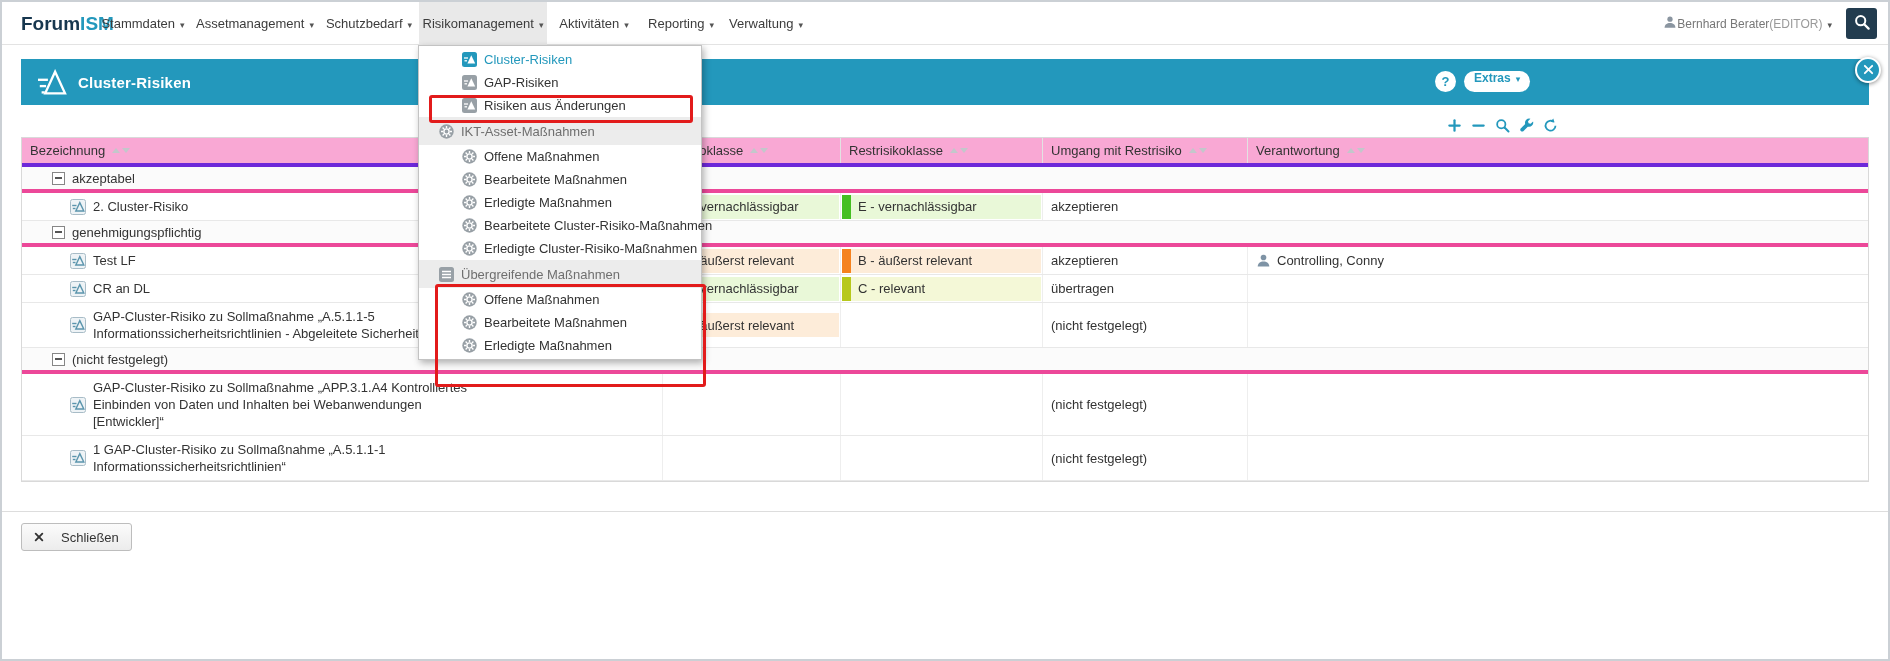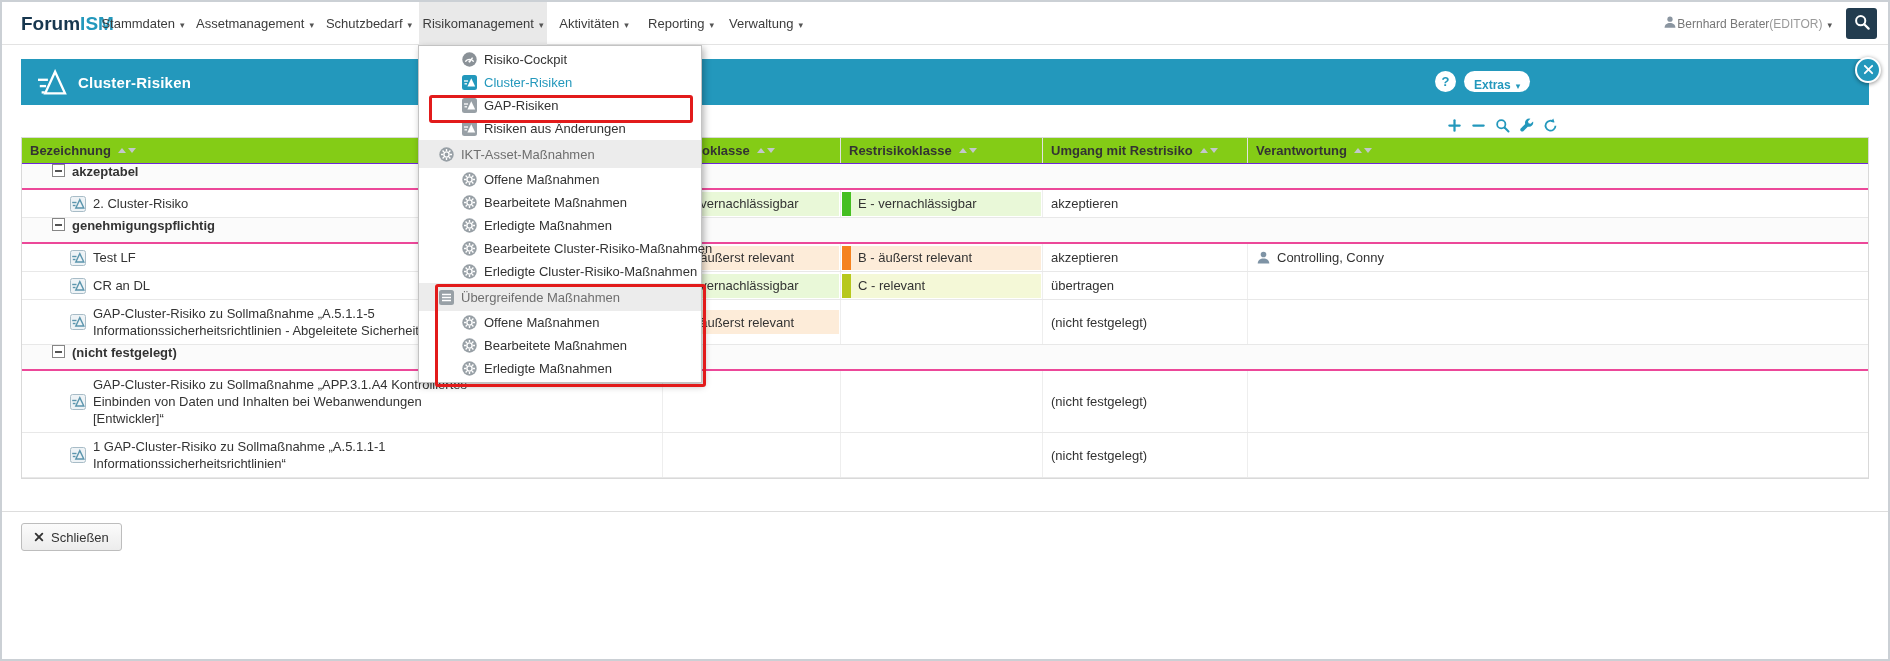--- a/index.html
+++ b/index.html
@@ -20,58 +20,58 @@
   .searchbtn{position:absolute;right:11px;top:6px;width:31px;height:31px;background:#223c4f;border-radius:3px;
     display:flex;align-items:center;justify-content:center;color:#fff;cursor:pointer}
 
   
   .panelbar{position:absolute;left:19px;right:19px;top:57px;height:46px;background:#2398bc;color:#fff;display:flex;align-items:center}
   .panel-icon{margin-left:15px;display:flex}
   .panel-title{font-size:15px;font-weight:bold;margin-left:11px;letter-spacing:.2px}
   .helpbtn{position:absolute;left:1414px;top:12px;width:21px;height:21px;border-radius:50%;background:#fff;color:#2398bc;
     font-weight:bold;font-size:13px;display:flex;align-items:center;justify-content:center;cursor:pointer}
   .extrasbtn{position:absolute;left:1443px;top:12px;height:21px;padding:0 10px;border-radius:11px;background:#fff;color:#2398bc;
-    font-weight:bold;font-size:12px;display:flex;align-items:flex-end;cursor:pointer}
+    font-weight:bold;font-size:12px;display:flex;align-items:flex-start;cursor:pointer}
   .extrasbtn .caret::after{color:#2398bc}
   .closecircle{position:absolute;left:1853px;top:55px;width:26px;height:26px;border-radius:50%;background:#2398bc;
     border:2px solid #fff;box-shadow:0 1px 4px rgba(0,0,0,.45);display:flex;align-items:center;justify-content:center;cursor:pointer;z-index:20}
 
   
   .gridtools{position:absolute;left:1445px;top:116px;display:flex;gap:9px;color:#2398bc;align-items:center}
   .gridtools span{display:flex;cursor:pointer}
 
   
   .table{position:absolute;left:19px;right:19px;top:135px;border:1px solid #d9d9d9;font-size:13px;color:#333;background:#fff}
   .cols{display:grid;grid-template-columns:641px 178px 202px 205px 624px}
-  .thead{background:#84cc16;border-bottom:1px solid #6d28d9;font-weight:bold}
+  .thead{background:#f9a8d4;border-bottom:4px solid #6d28d9;font-weight:normal}
   .th{height:25px;display:flex;align-items:center;padding-left:8px;border-right:1px solid #e2e2e2;cursor:pointer;white-space:nowrap;overflow:hidden}
   .th:last-child{border-right:none}
   .sort{display:inline-flex;gap:2px;margin-left:7px;align-items:center}
   .sort i{width:0;height:0;border-left:4px solid transparent;border-right:4px solid transparent;display:block}
   .sort .up{border-bottom:5px solid #c3c7cb}
   .sort .down{border-top:5px solid #c3c7cb}
-  .grow{height:26px;display:flex;align-items:flex-start;padding-left:30px;font-weight:bold;background:#fbfbfb;border-bottom:2px solid #ec4899;cursor:pointer}
+  .grow{height:26px;display:flex;align-items:center;padding-left:30px;font-weight:normal;background:#fbfbfb;border-bottom:4px solid #ec4899;cursor:pointer}
   .toggle{width:13px;height:13px;border:1px solid #868686;background:#fff;display:inline-flex;align-items:center;justify-content:center;margin-right:7px;flex-shrink:0}
   .toggle::before{content:"";width:7px;height:2px;background:#555}
   .drow{border-bottom:1px solid #e8e8e8;cursor:pointer}
   .td{display:flex;align-items:center;border-right:1px solid #eeeeee;padding:0 8px;min-height:26px}
   .td:last-child{border-right:none}
   .td.name{padding-left:48px;gap:7px}
   .td.name svg{flex-shrink:0}
   .name-text{max-width:400px;line-height:17px;padding:5px 0}
   .td.riskcell{padding:1px}
   .riskbox{flex:1;height:24px;display:flex;align-items:center;padding-left:7px;border-left:9px solid}
   .lv-green{border-color:#45bf22;background:#e9f8d8}
   .lv-orange{border-color:#f5821f;background:#fdecd9}
   .lv-yellow{border-color:#b7c81c;background:#f4f8d7}
   .vcell{gap:6px}
 
   
   .footline{position:absolute;left:0;right:0;top:509px;border-top:1px solid #dddddd}
-  .closebtn{position:absolute;left:19px;top:521px;height:28px;padding:0 12px;display:flex;align-items:center;gap:7px;
+  .closebtn{position:absolute;left:19px;top:521px;height:28px;padding:0 12px;display:flex;align-items:center;gap:17px;
     background:linear-gradient(#fbfbfb,#ececec);border:1px solid #bdbdbd;border-radius:3px;font-size:13px;color:#333;cursor:pointer}
 
   
   .menu{position:absolute;left:416px;top:43px;width:284px;background:#fff;border:1px solid #c3c3c3;
     box-shadow:2px 3px 7px rgba(0,0,0,.3);z-index:50;padding:2px 0}
   .mi{display:flex;align-items:center;gap:7px;font-size:13px;color:#333;cursor:pointer;white-space:nowrap}
   .mi svg{flex-shrink:0;display:block}
   .mhdr{height:28px;background:#ececec;color:#6f6f6f;padding-left:20px}
   .msub{height:23px;padding-left:43px}
   .msub.active{color:#2398bc}
@@ -364,29 +364,20 @@
   <div class="footline"></div>
   <div class="closebtn">
     <span><svg viewBox="0 0 12 12" width="10" height="10" stroke="#333" stroke-width="2.2" stroke-linecap="round">
           <line x1="2" y1="2" x2="10" y2="10"></line>
           <line x1="10" y1="2" x2="2" y2="10"></line>
         </svg></span>
     <span>Schließen</span>
   </div>
 
   <div class="menu">
-    <div class="mi msub">
-        <svg viewBox="0 0 15 15" width="15" height="15">
-          <circle cx="7.5" cy="7.5" r="7.2" fill="#8a9197"></circle>
-          <path d="M3.4 9.8 A4.6 4.6 0 0 1 11.6 9.8" fill="none" stroke="#fff" stroke-width="1.3"></path>
-          <line x1="7.5" y1="9.6" x2="10.6" y2="5.6" stroke="#fff" stroke-width="1.5"></line>
-          <circle cx="7.5" cy="9.6" r="1.1" fill="#fff"></circle>
-        </svg>
-        <span>Risiko-Cockpit</span>
-      </div>
     <div class="mi msub active">
         <svg viewBox="0 0 15 15" width="15" height="15">
           <rect width="15" height="15" rx="2.5" fill="#2398bc"></rect>
           <path d="M9.3 3.2 L13.2 11.5 H5.4 Z" fill="#fff"></path>
           <line x1="2" y1="6" x2="6" y2="6" stroke="#fff" stroke-width="1.3"></line>
           <line x1="2.5" y1="8.8" x2="5" y2="8.8" stroke="#fff" stroke-width="1.3"></line>
         </svg>
         <span>Cluster-Risiken</span>
       </div>
     <div class="mi msub">

